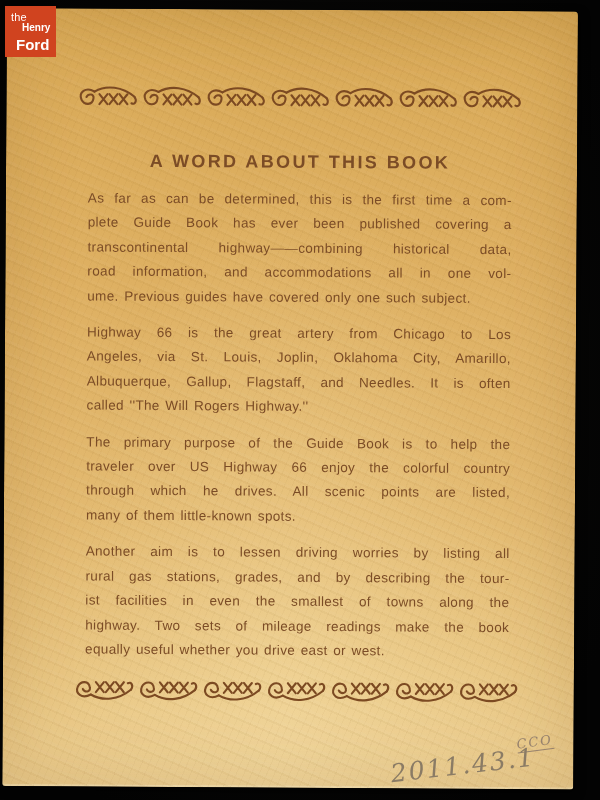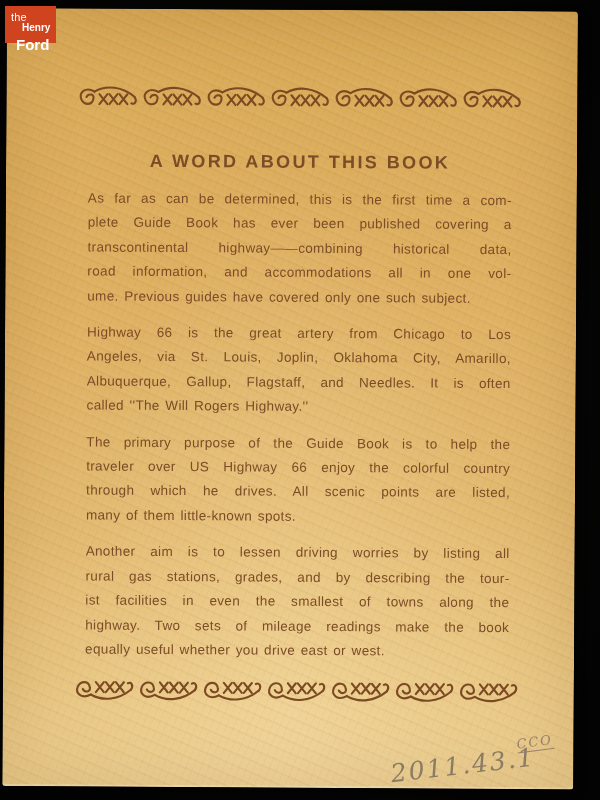--- a/index.html
+++ b/index.html
@@ -22,21 +22,21 @@
   }
   .book::before{ 
     content:"";position:absolute;inset:0;border-radius:inherit;pointer-events:none;
     background:
       repeating-linear-gradient(23deg, rgba(120,80,20,0.045) 0 2px, rgba(255,255,255,0.03) 2px 5px, transparent 5px 11px),
       repeating-linear-gradient(-67deg, rgba(120,80,20,0.035) 0 1px, transparent 1px 7px);
   }
 
   
   .logo{
-    position:absolute;left:5px;top:6px;width:51px;height:37px;
+    position:absolute;left:5px;top:6px;width:51px;height:51px;
     background:#d0431f;color:#fff;z-index:9;
   }
   .logo .the{position:absolute;left:6px;top:5px;font-size:11px;font-weight:normal;letter-spacing:0.2px;}
   .logo .henry{position:absolute;left:17px;top:16px;font-size:10px;font-weight:bold;}
   .logo .ford{position:absolute;left:11px;top:30px;font-size:15px;font-weight:bold;}
 
   
   .ornament{position:absolute;left:70px;width:448px;height:24px;color:#7c4a22;}
   .ornament.top{top:77px;}
   .ornament.bottom{top:668px;transform:scaleY(-1);}

